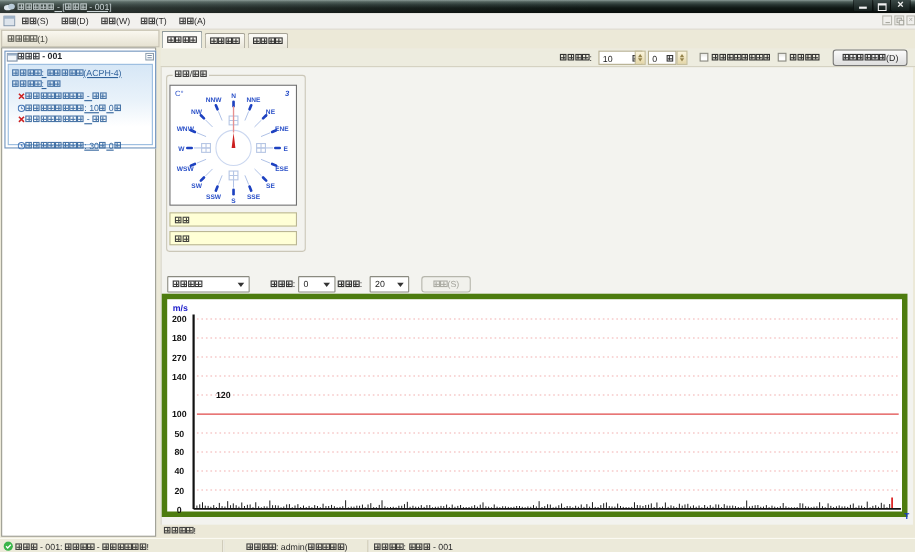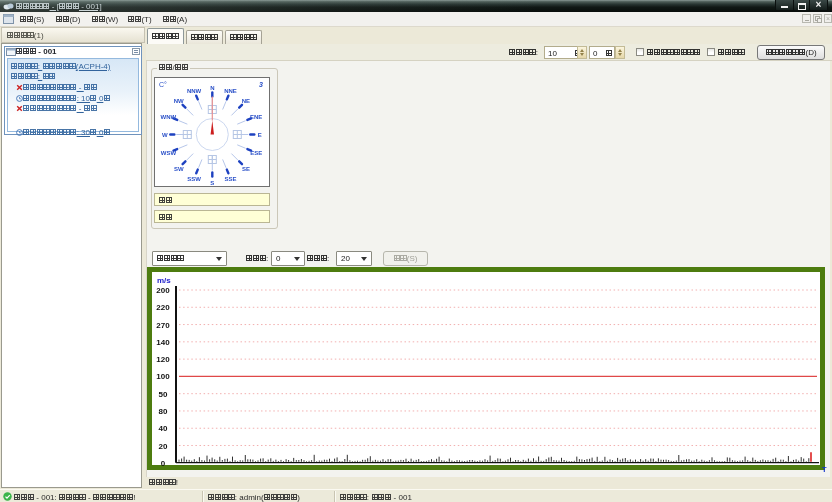--- a/index.html
+++ b/index.html
@@ -279,35 +279,35 @@
       <line x1="27" y1="138.96" x2="665" y2="138.96" stroke="#f2b0b0" stroke-width="1" stroke-dasharray="1.5,2.6"></line>
       <line x1="27" y1="156.24" x2="665" y2="156.24" stroke="#f2b0b0" stroke-width="1" stroke-dasharray="1.5,2.6"></line>
       <line x1="27" y1="173.52" x2="665" y2="173.52" stroke="#f2b0b0" stroke-width="1" stroke-dasharray="1.5,2.6"></line>
       <line x1="24" y1="14" x2="24" y2="190.8" stroke="#111" stroke-width="2"></line>
       <line x1="24" y1="190.60000000000002" x2="667" y2="190.60000000000002" stroke="#111" stroke-width="1.4"></line>
       <path d="M27.0 189.8v-2.2M29.6 189.8v-3.3M32.1 189.8v-5.2M34.6 189.8v-2.1M37.2 189.8v-1.9M39.7 189.8v-1.1M42.3 189.8v-2.6M44.8 189.8v-0.8M47.4 189.8v-4.6M49.9 189.8v-1.7M52.5 189.8v-1.3M55.0 189.8v-6.2M57.6 189.8v-2.5M60.1 189.8v-4.2M62.7 189.8v-2.5M65.2 189.8v-1.2M67.8 189.8v-5.0M70.3 189.8v-1.8M72.9 189.8v-2.9M75.4 189.8v-3.2M78.0 189.8v-0.7M80.5 189.8v-5.2M83.1 189.8v-1.5M85.6 189.8v-0.6M88.2 189.8v-1.6M90.7 189.8v-1.4M93.3 189.8v-6.8M95.8 189.8v-2.5M98.4 189.8v-2.5M100.9 189.8v-2.2M103.5 189.8v-0.6M106.0 189.8v-1.4M108.6 189.8v-3.2M111.1 189.8v-3.5M113.7 189.8v-0.7M116.2 189.8v-2.2M118.8 189.8v-3.5M121.3 189.8v-0.9M123.9 189.8v-2.2M126.4 189.8v-0.8M129.0 189.8v-1.9M131.5 189.8v-0.7M134.1 189.8v-2.6M136.6 189.8v-1.8M139.2 189.8v-0.7M141.7 189.8v-3.9M144.3 189.8v-1.7M146.8 189.8v-1.8M149.4 189.8v-2.8M152.0 189.8v-1.6M154.5 189.8v-0.6M157.1 189.8v-1.0M159.6 189.8v-1.6M162.2 189.8v-7.0M164.7 189.8v-0.6M167.3 189.8v-1.3M169.8 189.8v-1.2M172.4 189.8v-2.1M174.9 189.8v-2.0M177.5 189.8v-3.1M180.0 189.8v-0.7M182.6 189.8v-3.2M185.1 189.8v-4.4M187.7 189.8v-0.8M190.2 189.8v-0.7M192.8 189.8v-2.8M195.3 189.8v-7.0M197.9 189.8v-1.5M200.4 189.8v-0.6M203.0 189.8v-0.9M205.5 189.8v-1.1M208.1 189.8v-0.6M210.6 189.8v-2.0M213.2 189.8v-2.0M215.7 189.8v-3.5M218.3 189.8v-5.6M220.8 189.8v-1.1M223.4 189.8v-2.0M225.9 189.8v-1.2M228.5 189.8v-1.1M231.0 189.8v-2.6M233.6 189.8v-1.0M236.1 189.8v-2.6M238.7 189.8v-2.7M241.2 189.8v-0.6M243.8 189.8v-1.1M246.3 189.8v-1.2M248.9 189.8v-1.9M251.4 189.8v-1.7M254.0 189.8v-3.1M256.5 189.8v-0.8M259.1 189.8v-3.1M261.6 189.8v-1.1M264.2 189.8v-1.9M266.7 189.8v-2.7M269.3 189.8v-0.8M271.8 189.8v-0.8M274.4 189.8v-0.9M276.9 189.8v-1.5M279.5 189.8v-2.6M282.0 189.8v-1.2M284.6 189.8v-3.0M287.1 189.8v-5.1M289.7 189.8v-1.5M292.2 189.8v-1.2M294.8 189.8v-0.6M297.3 189.8v-3.2M299.9 189.8v-1.2M302.4 189.8v-0.7M305.0 189.8v-1.6M307.5 189.8v-1.5M310.1 189.8v-1.0M312.6 189.8v-0.8M315.2 189.8v-1.1M317.7 189.8v-1.8M320.3 189.8v-1.8M322.8 189.8v-1.1M325.4 189.8v-0.7M327.9 189.8v-1.4M330.5 189.8v-1.1M333.0 189.8v-2.6M335.6 189.8v-1.4M338.1 189.8v-6.2M340.7 189.8v-0.9M343.2 189.8v-1.7M345.8 189.8v-3.4M348.3 189.8v-3.1M350.9 189.8v-0.6M353.4 189.8v-1.2M356.0 189.8v-2.5M358.5 189.8v-4.1M361.1 189.8v-0.6M363.6 189.8v-1.8M366.2 189.8v-1.7M368.7 189.8v-0.6M371.3 189.8v-2.0M373.8 189.8v-1.1M376.4 189.8v-3.2M378.9 189.8v-1.0M381.5 189.8v-3.5M384.0 189.8v-1.2M386.6 189.8v-5.3M389.1 189.8v-1.0M391.7 189.8v-0.9M394.2 189.8v-2.6M396.8 189.8v-4.3M399.3 189.8v-5.0M401.9 189.8v-1.7M404.4 189.8v-1.4M407.0 189.8v-1.2M409.5 189.8v-4.0M412.1 189.8v-1.8M414.6 189.8v-1.0M417.2 189.8v-0.8M419.7 189.8v-0.7M422.3 189.8v-1.0M424.8 189.8v-5.2M427.4 189.8v-2.7M429.9 189.8v-2.4M432.5 189.8v-1.8M435.0 189.8v-2.7M437.6 189.8v-3.0M440.1 189.8v-4.2M442.7 189.8v-0.9M445.2 189.8v-5.0M447.8 189.8v-0.7M450.3 189.8v-1.3M452.9 189.8v-5.0M455.4 189.8v-1.0M458.0 189.8v-2.4M460.5 189.8v-1.6M463.1 189.8v-0.6M465.6 189.8v-3.9M468.2 189.8v-2.1M470.7 189.8v-3.2M473.3 189.8v-3.8M475.8 189.8v-1.4M478.4 189.8v-2.4M480.9 189.8v-1.1M483.5 189.8v-2.2M486.0 189.8v-0.6M488.6 189.8v-2.7M491.1 189.8v-1.1M493.7 189.8v-2.6M496.2 189.8v-1.1M498.8 189.8v-3.3M501.3 189.8v-3.1M503.9 189.8v-0.7M506.4 189.8v-3.5M509.0 189.8v-2.1M511.5 189.8v-2.0M514.1 189.8v-2.2M516.6 189.8v-1.7M519.2 189.8v-0.9M521.7 189.8v-0.8M524.3 189.8v-1.3M526.8 189.8v-6.8M529.4 189.8v-1.4M531.9 189.8v-1.9M534.5 189.8v-2.5M537.0 189.8v-2.7M539.6 189.8v-1.1M542.1 189.8v-1.3M544.7 189.8v-2.6M547.2 189.8v-0.7M549.8 189.8v-2.1M552.3 189.8v-1.2M554.9 189.8v-0.7M557.4 189.8v-1.6M560.0 189.8v-4.5M562.5 189.8v-1.5M565.1 189.8v-0.6M567.6 189.8v-0.6M570.2 189.8v-0.6M572.7 189.8v-0.8M575.3 189.8v-4.4M577.8 189.8v-4.1M580.4 189.8v-1.6M582.9 189.8v-1.2M585.5 189.8v-0.7M588.0 189.8v-1.2M590.6 189.8v-1.5M593.1 189.8v-5.2M595.7 189.8v-1.6M598.2 189.8v-0.7M600.8 189.8v-4.2M603.3 189.8v-1.9M605.8 189.8v-0.8M608.4 189.8v-1.5M610.9 189.8v-2.3M613.5 189.8v-1.4M616.0 189.8v-1.5M618.6 189.8v-1.0M621.1 189.8v-2.9M623.7 189.8v-4.1M626.2 189.8v-0.6M628.8 189.8v-2.2M631.3 189.8v-2.1M633.9 189.8v-0.7M636.4 189.8v-5.8M639.0 189.8v-0.6M641.5 189.8v-1.9M644.1 189.8v-2.5M646.6 189.8v-1.1M649.2 189.8v-4.7M651.7 189.8v-3.2M654.3 189.8v-0.6M656.8 189.8v-3.6" stroke="#1a1a1a" stroke-width="0.9" fill="none"></path>
       <line x1="659" y1="189.8" x2="659" y2="180.3" stroke="#dd2222" stroke-width="1.6"></line>
       <text x="670" y="199.8" font-size="7.5" font-weight="bold" fill="#1133cc" font-family="Liberation Sans">T</text>
     </svg>
 <span class="yl" style="left: 1px; top: 14px;">200</span>
-    <span class="yl" style="left: 1px; top: 31.28px;">220</span>
+    <span class="yl" style="left: 1px; top: 31.28px;">180</span>
     <span class="yl" style="left: 1px; top: 48.56px;">270</span>
     <span class="yl" style="left: 1px; top: 65.84px;">140</span>
-    <span class="yl" style="left: 1px; top: 83.12px;">120</span>
+    <span class="yl" style="left: 1px; top: 83.12px; padding-left: 40px;">120</span>
     <span class="yl" style="left: 1px; top: 100.4px;">100</span>
     <span class="yl" style="left: 1px; top: 117.68px;">50</span>
     <span class="yl" style="left: 1px; top: 134.96px;">80</span>
     <span class="yl" style="left: 1px; top: 152.24px;">40</span>
     <span class="yl" style="left: 1px; top: 169.52px;">20</span>
     <span class="yl" style="left: 1px; top: 186.8px;">0</span>
   </div>
 <span class="abs" id="dlok"><span class="z"></span><span class="z"></span><span class="z"></span><span class="z"></span>!</span>
 <div class="abs" id="statusbar">
   <svg class="abs" style="left:3px;top:2px" width="9" height="9">
       <circle cx="4.5" cy="4.5" r="4.2" fill="#3bb54a"></circle>
       <path d="M2.5 4.6l1.5 1.6 2.8-3" stroke="#fff" stroke-width="1.2" fill="none"></path>
     </svg>
   <span class="sbtxt" style="left:14px"><span class="z"></span><span class="z"></span><span class="z"></span> - 001: <span class="z"></span><span class="z"></span><span class="z"></span><span class="z"></span> - <span class="z"></span><span class="z"></span><span class="z"></span><span class="z"></span><span class="z"></span><span class="z"></span>!</span>
   <div class="sbsep" style="left:202px"></div>
-  <span class="sbtxt" style="left:208px"><span class="z"></span><span class="z"></span><span class="z"></span><span class="z"></span>: admin(<span class="z"></span><span class="z"></span><span class="z"></span><span class="z"></span><span class="z"></span>)</span>
+  <span class="sbtxt" style="left:224px"><span class="z"></span><span class="z"></span><span class="z"></span><span class="z"></span>: admin(<span class="z"></span><span class="z"></span><span class="z"></span><span class="z"></span><span class="z"></span>)</span>
   <div class="sbsep" style="left:334px"></div>
   <span class="sbtxt" style="left:340px"><span class="z"></span><span class="z"></span><span class="z"></span><span class="z"></span>: <span class="z"></span><span class="z"></span><span class="z"></span> - 001</span>
 </div>
 
 </body></html>

